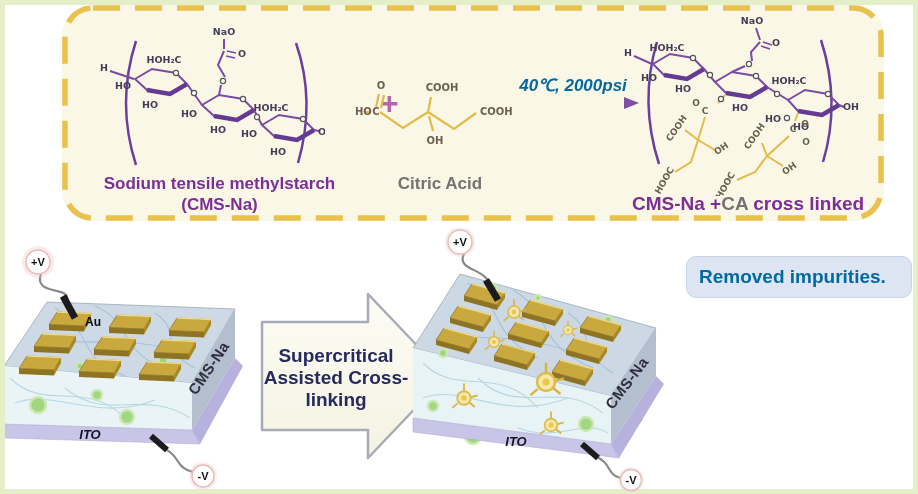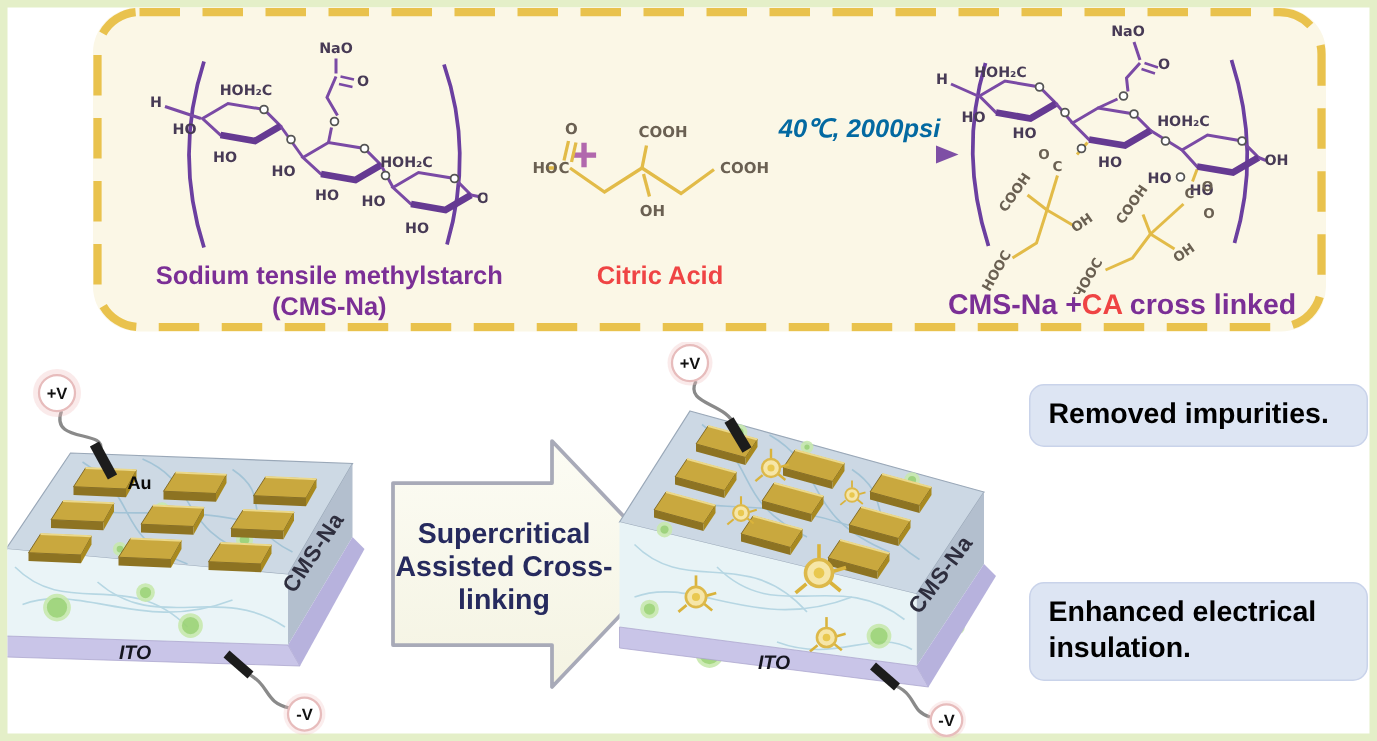--- a/index.html
+++ b/index.html
@@ -7,34 +7,34 @@
          font-family:"Liberation Sans",sans-serif;box-shadow:inset 0 0 0 5px #e4efc8;}
   
   .scheme-box{position:absolute;left:62px;top:5px;width:822px;height:216px;
               background:#fbf7e6;border-radius:30px;}
   .scheme-border{position:absolute;left:0;top:0;}
   .struct{position:absolute;}
   .struct text{font-family:"DejaVu Sans",sans-serif;font-weight:bold;fill:#473a55;}
   .struct .gold-atom{fill:#6a6052;}
   .chem-title{position:absolute;text-align:center;font-weight:bold;font-size:17px;line-height:1.25;}
   .purple-t{color:#7b2f96;}
-  .gold-t{color:#ef4444;}
+  .gold-t{color:#737373;}
   .plus-sign{position:absolute;left:318px;top:80px;font-size:32px;font-weight:bold;color:#b168ad;}
   .cond-col{position:absolute;left:440px;top:72px;width:142px;text-align:center;}
   .cond-line{font-size:17px;font-weight:bold;font-style:italic;color:#0369a1;line-height:1.1;}
   .prod-label{position:absolute;left:570px;top:188px;width:260px;
               font-size:19px;font-weight:bold;white-space:nowrap;}
   
   .device{position:absolute;}
   .device text{font-family:"Liberation Sans",sans-serif;}
   .proc-arrow{position:absolute;left:256px;top:290px;}
   .proc-arrow text{font-family:"Liberation Sans",sans-serif;font-weight:bold;fill:#262a5e;}
   .benefit{position:absolute;left:686px;width:226px;box-sizing:border-box;background:#dde5f3;
            border:1px solid #c9d3ea;border-radius:10px;padding:8px 8px 8px 12px;
-           font-size:19px;font-weight:bold;line-height:1.25;color:#000000;}
+           font-size:19px;font-weight:bold;line-height:1.25;color:#0369a1;}
 </style>
 </head>
 <body>
 
 <div class="stage">
 
   <div class="scheme-box">
     <svg class="scheme-border" width="822" height="216">
       <rect x="3" y="3" width="816" height="210" rx="28" fill="none" stroke="#e9c24d" stroke-width="5.5" stroke-dasharray="27 15"></rect>
     </svg>
@@ -364,17 +364,14 @@
     <g>
       <circle cx="233" cy="252" r="13" fill="rgba(242,196,196,0.3)"></circle>
       <circle cx="233" cy="252" r="10.5" fill="#ffffff" stroke="#e7bcbc" stroke-width="1.5"></circle>
       <text x="233" y="256" text-anchor="middle" font-size="11" font-weight="bold" fill="#111">-V</text>
     </g>
   </svg>
 
   <div class="benefit" style="top:256px">
     <span>Removed impurities.</span>
   </div>
-  <div class="benefit" style="top:388px">
-    <span>Enhanced electrical insulation.</span>
-  </div>
 
 </div>
 
 </body></html>

